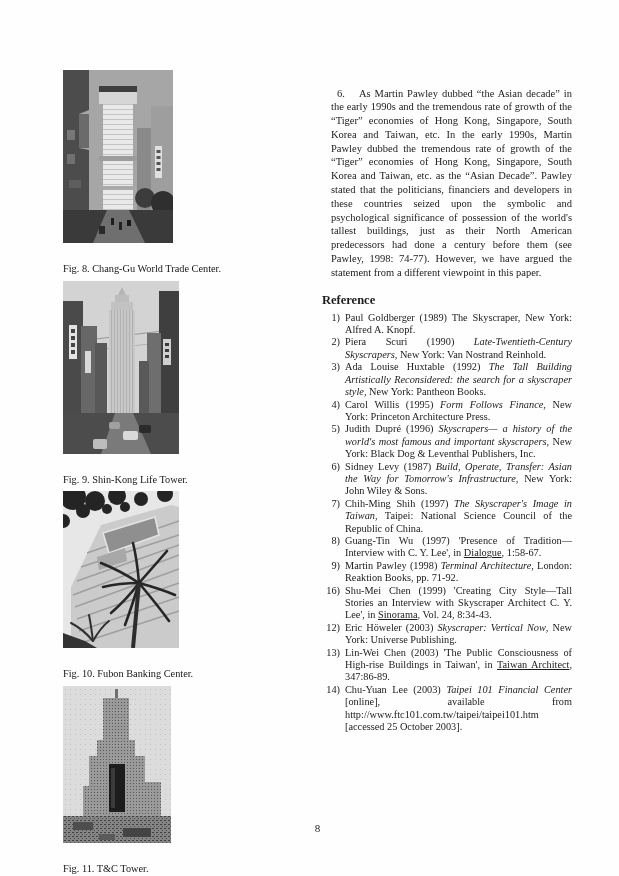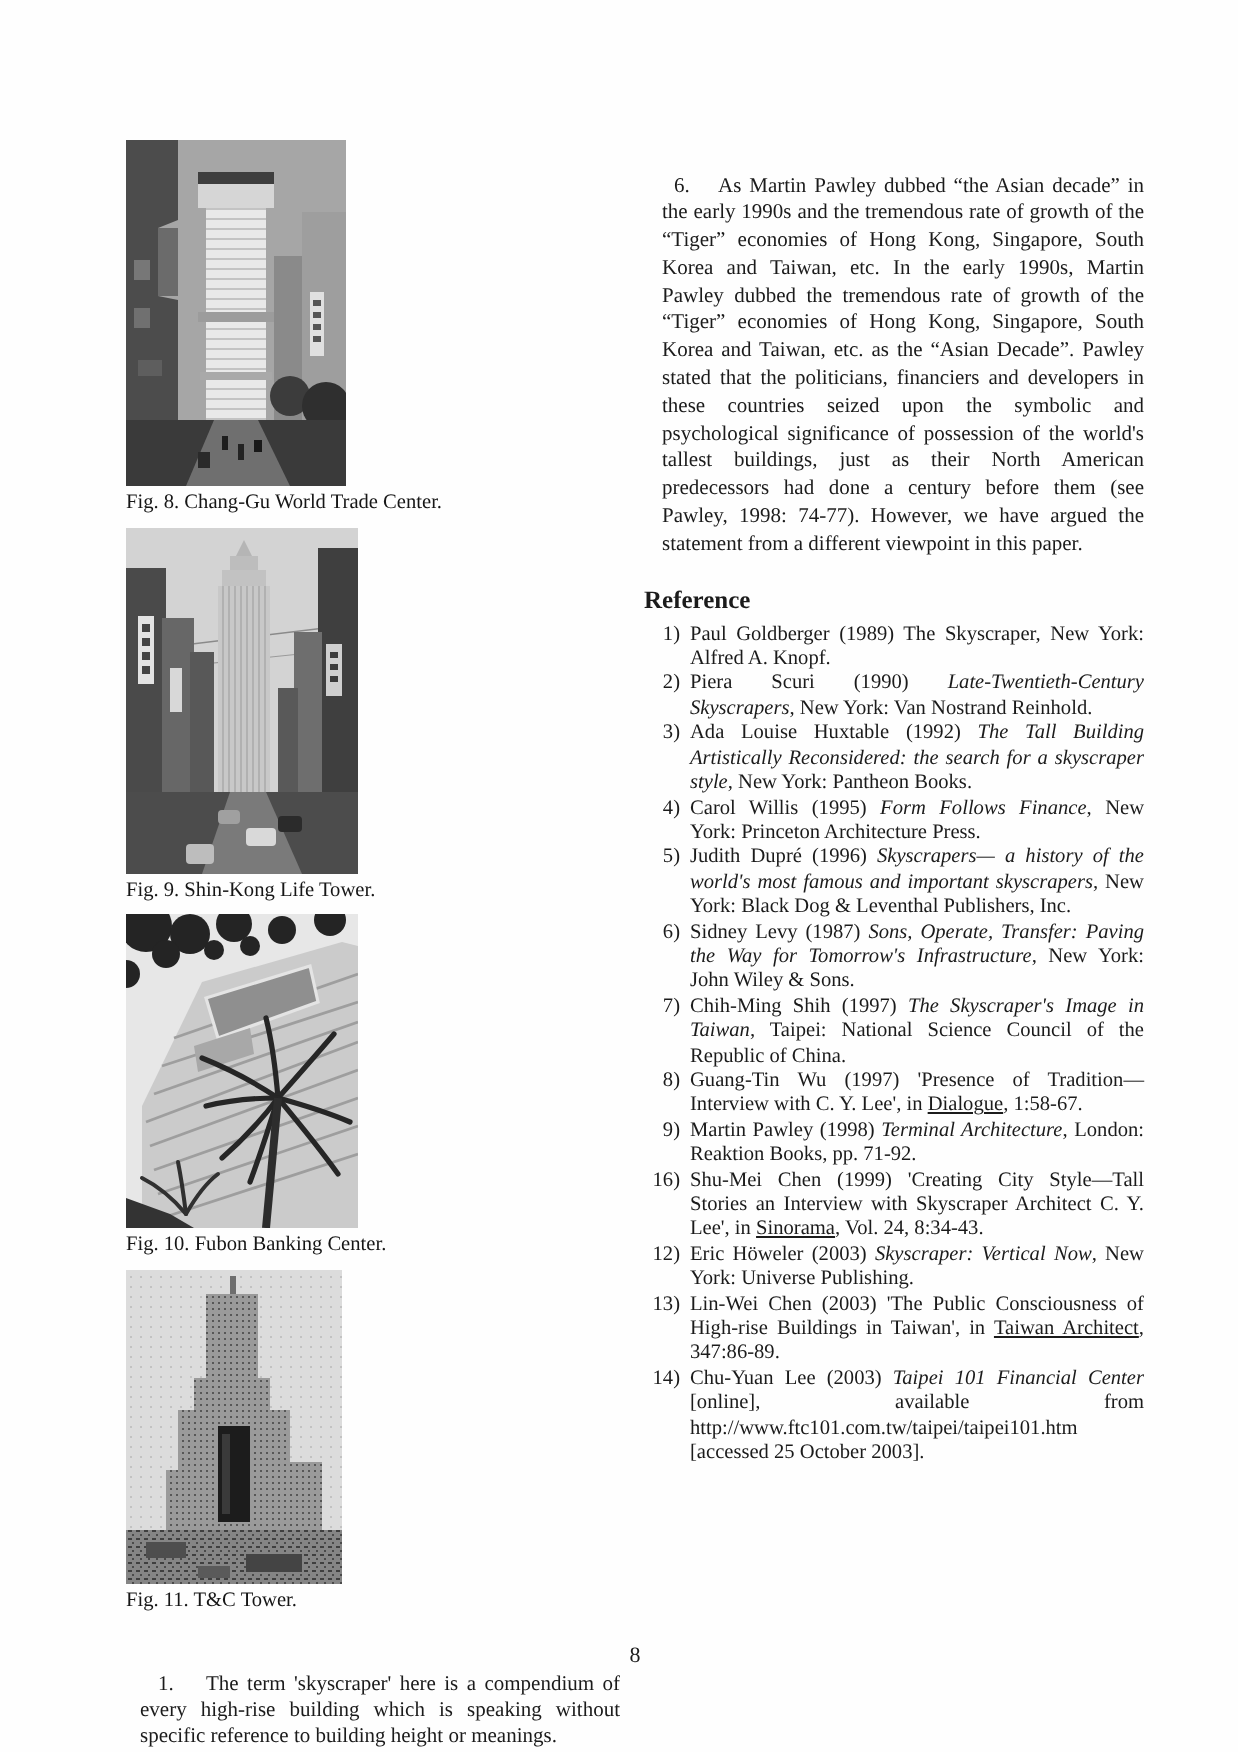--- a/index.html
+++ b/index.html
@@ -14,21 +14,21 @@
 
   
   .fig-grid{display:flex;flex-wrap:wrap;column-gap:8px;row-gap:5px;width:234px;}
   figure{margin:0;}
   .photo{overflow:hidden;background:#bdbdbd;}
   .fig8 .photo{width:110px;height:173px;}
   .fig9 .photo{width:116px;height:173px;}
   .fig10 .photo{width:116px;height:157px;}
   .fig11 .photo{width:108px;height:157px;}
   .photo svg{display:block;width:100%;height:100%;}
-  figcaption{font-size:10.3px;line-height:12.6px;margin-top:3px;color:#161616;}
+  figcaption{font-size:10.3px;line-height:12.6px;margin-top:20px;color:#161616;}
 
   
   .notes{margin-top:30px;}
   .sec-heading{font-weight:bold;font-size:12.5px;margin:0 0 4px 0;}
   .notes-list{padding-left:7px;}
   .note-item{font-size:10.5px;line-height:12.6px;text-align:justify;text-indent:9px;}
   .note-num{display:inline-block;min-width:24px;text-indent:0;}
 
   
   .para6{padding-left:9px;font-size:10.5px;line-height:13.8px;text-align:justify;text-indent:6px;}
@@ -253,21 +253,21 @@
             <div class="ref-item">
               <span class="ref-num">4)</span>
               <span class="ref-text"><span>Carol Willis (1995) </span><span class="it">Form Follows Finance</span><span>, New York: Princeton Architecture Press.</span></span>
             </div>
             <div class="ref-item">
               <span class="ref-num">5)</span>
               <span class="ref-text"><span>Judith Dupré (1996) </span><span class="it">Skyscrapers— a history of the world's most famous and important skyscrapers</span><span>, New York: Black Dog &amp; Leventhal Publishers, Inc.</span></span>
             </div>
             <div class="ref-item">
               <span class="ref-num">6)</span>
-              <span class="ref-text"><span>Sidney Levy (1987) </span><span class="it">Sons, Operate, Transfer: Paving the Way for Tomorrow's Infrastructure</span><span>, New York: John Wiley &amp; Sons.</span></span>
+              <span class="ref-text"><span>Sidney Levy (1987) </span><span class="it">Build, Operate, Transfer: Asian the Way for Tomorrow's Infrastructure</span><span>, New York: John Wiley &amp; Sons.</span></span>
             </div>
             <div class="ref-item">
               <span class="ref-num">7)</span>
               <span class="ref-text"><span>Chih-Ming Shih (1997) </span><span class="it">The Skyscraper's Image in Taiwan</span><span>, Taipei: National Science Council of the Republic of China.</span></span>
             </div>
             <div class="ref-item">
               <span class="ref-num">8)</span>
               <span class="ref-text"><span>Guang-Tin Wu (1997) 'Presence of Tradition—Interview with C. Y. Lee', in </span><span class="un">Dialogue</span><span>, 1:58-67.</span></span>
             </div>
             <div class="ref-item">

